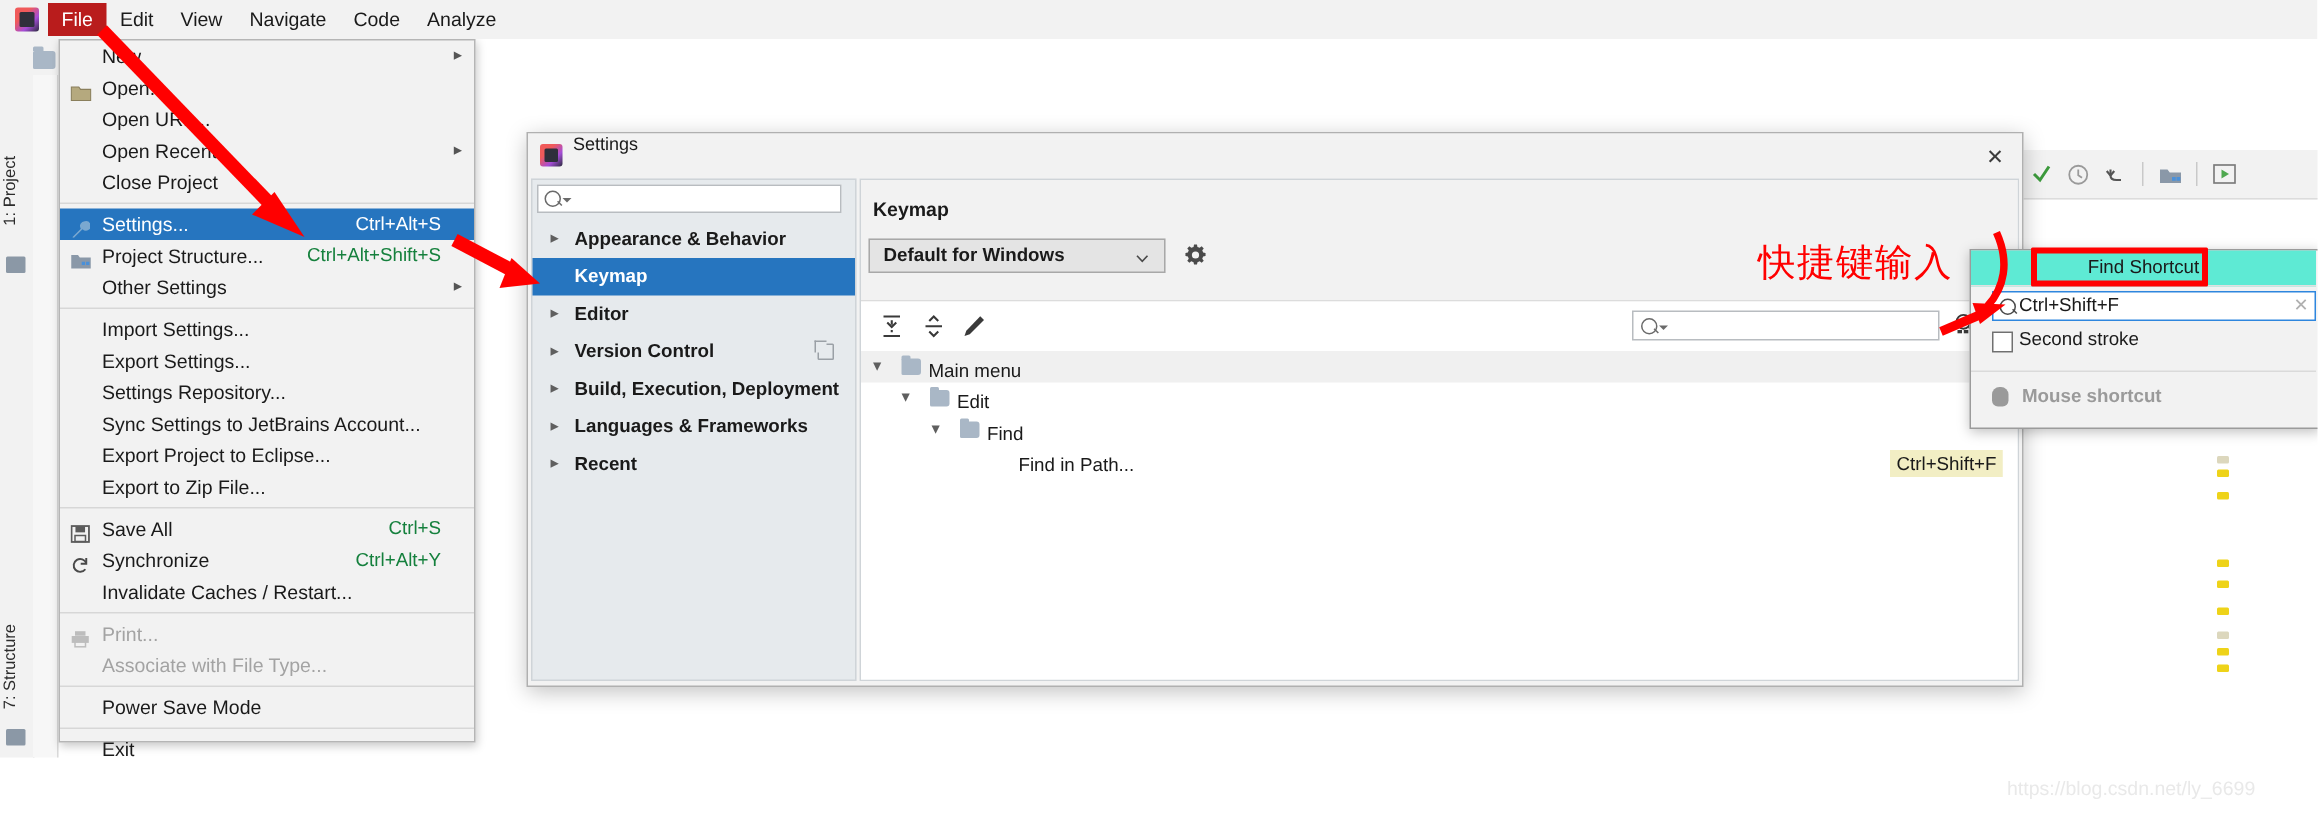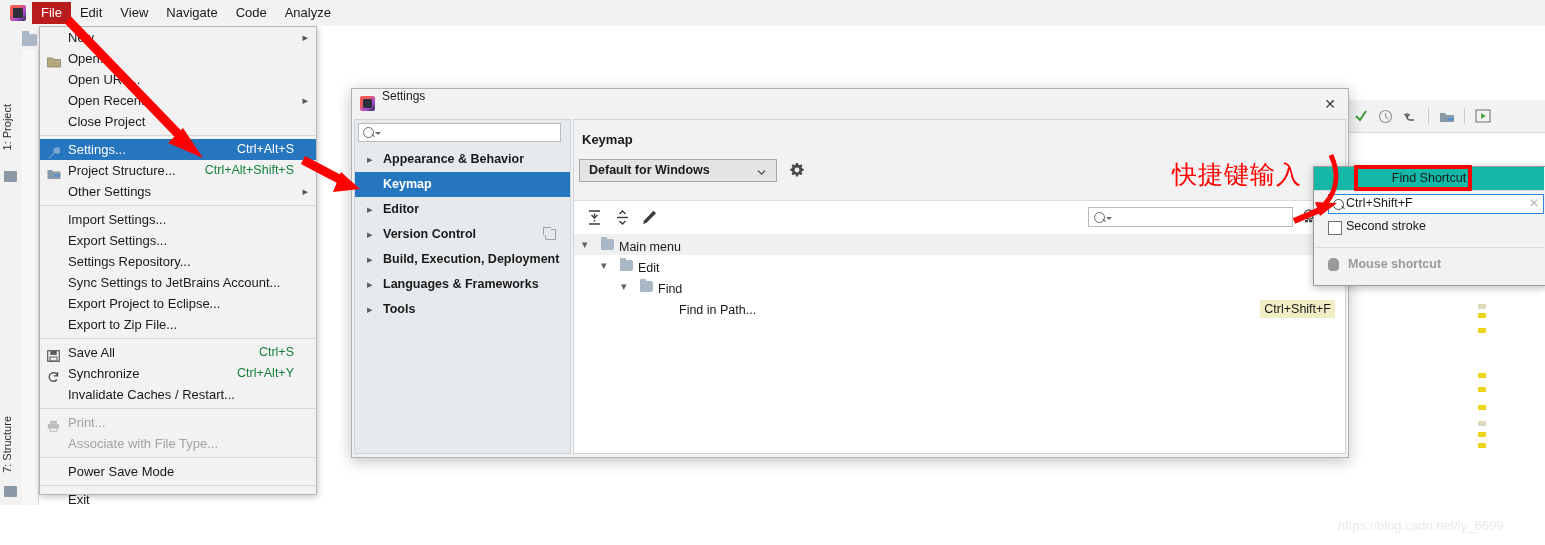--- a/index.html
+++ b/index.html
@@ -124,21 +124,21 @@
   .trow .fgl{position:absolute;top:5px;width:13px;height:11px;background:#a9b7c6;border-radius:1px 2px 2px 1px;}
   .trow .fgl:before{content:"";position:absolute;left:0;top:-2.5px;width:6px;height:3px;background:#a9b7c6;border-radius:1px 1px 0 0;}
   .trow .txt{position:absolute;top:3px;}
   .shortcut-badge{position:absolute;right:10px;top:3px;background:#f2eec4;border:1px solid #f2eec4;
            padding:0 3px;font-size:12.5px;line-height:16px;color:#1a1a1a;}
 
   
   #find-shortcut-popup{position:absolute;left:1313px;top:166px;width:232px;height:118px;
         background:#f2f2f2;border:1px solid #9b9b9b;box-shadow:0 2px 8px rgba(0,0,0,.25);}
   #fs-title{position:absolute;left:0;top:0;width:230px;height:23px;line-height:23px;text-align:center;
-        font-size:12.5px;background:#14b8a6;border-bottom:1px solid #e0e0e0;}
+        font-size:12.5px;background:#5eead4;border-bottom:1px solid #e0e0e0;}
   #fs-input{position:absolute;left:14px;top:27px;width:216px;height:20px;background:#ffffff;
         border:1px solid #2e86de;box-sizing:border-box;}
   #fs-input .qglyph{position:absolute;left:4px;top:4px;width:9px;height:9px;border:1.4px solid #4a4a4a;border-radius:50%;}
   #fs-input .qglyph:after{content:"";position:absolute;left:7px;top:7px;width:4px;height:1.4px;background:#4a4a4a;transform:rotate(45deg);}
   #fs-input .val{position:absolute;left:17px;top:1px;font-size:12.5px;color:#1a1a1a;}
   #fs-input .clr{position:absolute;right:4px;top:1px;font-size:12px;color:#b0b0b0;}
   #fs-second{position:absolute;left:14px;top:52px;font-size:12.5px;color:#1a1a1a;}
   #fs-second .box{position:absolute;left:0;top:2px;width:12px;height:12px;background:#ffffff;border:1px solid #707070;}
   #fs-second .lb{position:absolute;left:18px;top:0;white-space:nowrap;}
   #fs-divider{position:absolute;left:0;top:80px;width:230px;height:1px;background:#dadada;}
@@ -397,21 +397,21 @@
         <div class="navrow">
           <span class="chev">▸</span>
           <span>Build, Execution, Deployment</span>
         </div>
         <div class="navrow">
           <span class="chev">▸</span>
           <span>Languages &amp; Frameworks</span>
         </div>
         <div class="navrow">
           <span class="chev">▸</span>
-          <span>Tools</span>
+          <span>Recent</span>
         </div>
       </div>
     </div>
 
     <div id="dlg-right">
 
       <div id="km-header">
         <span class="ttl">Keymap</span>
 
         <div id="km-combo">

